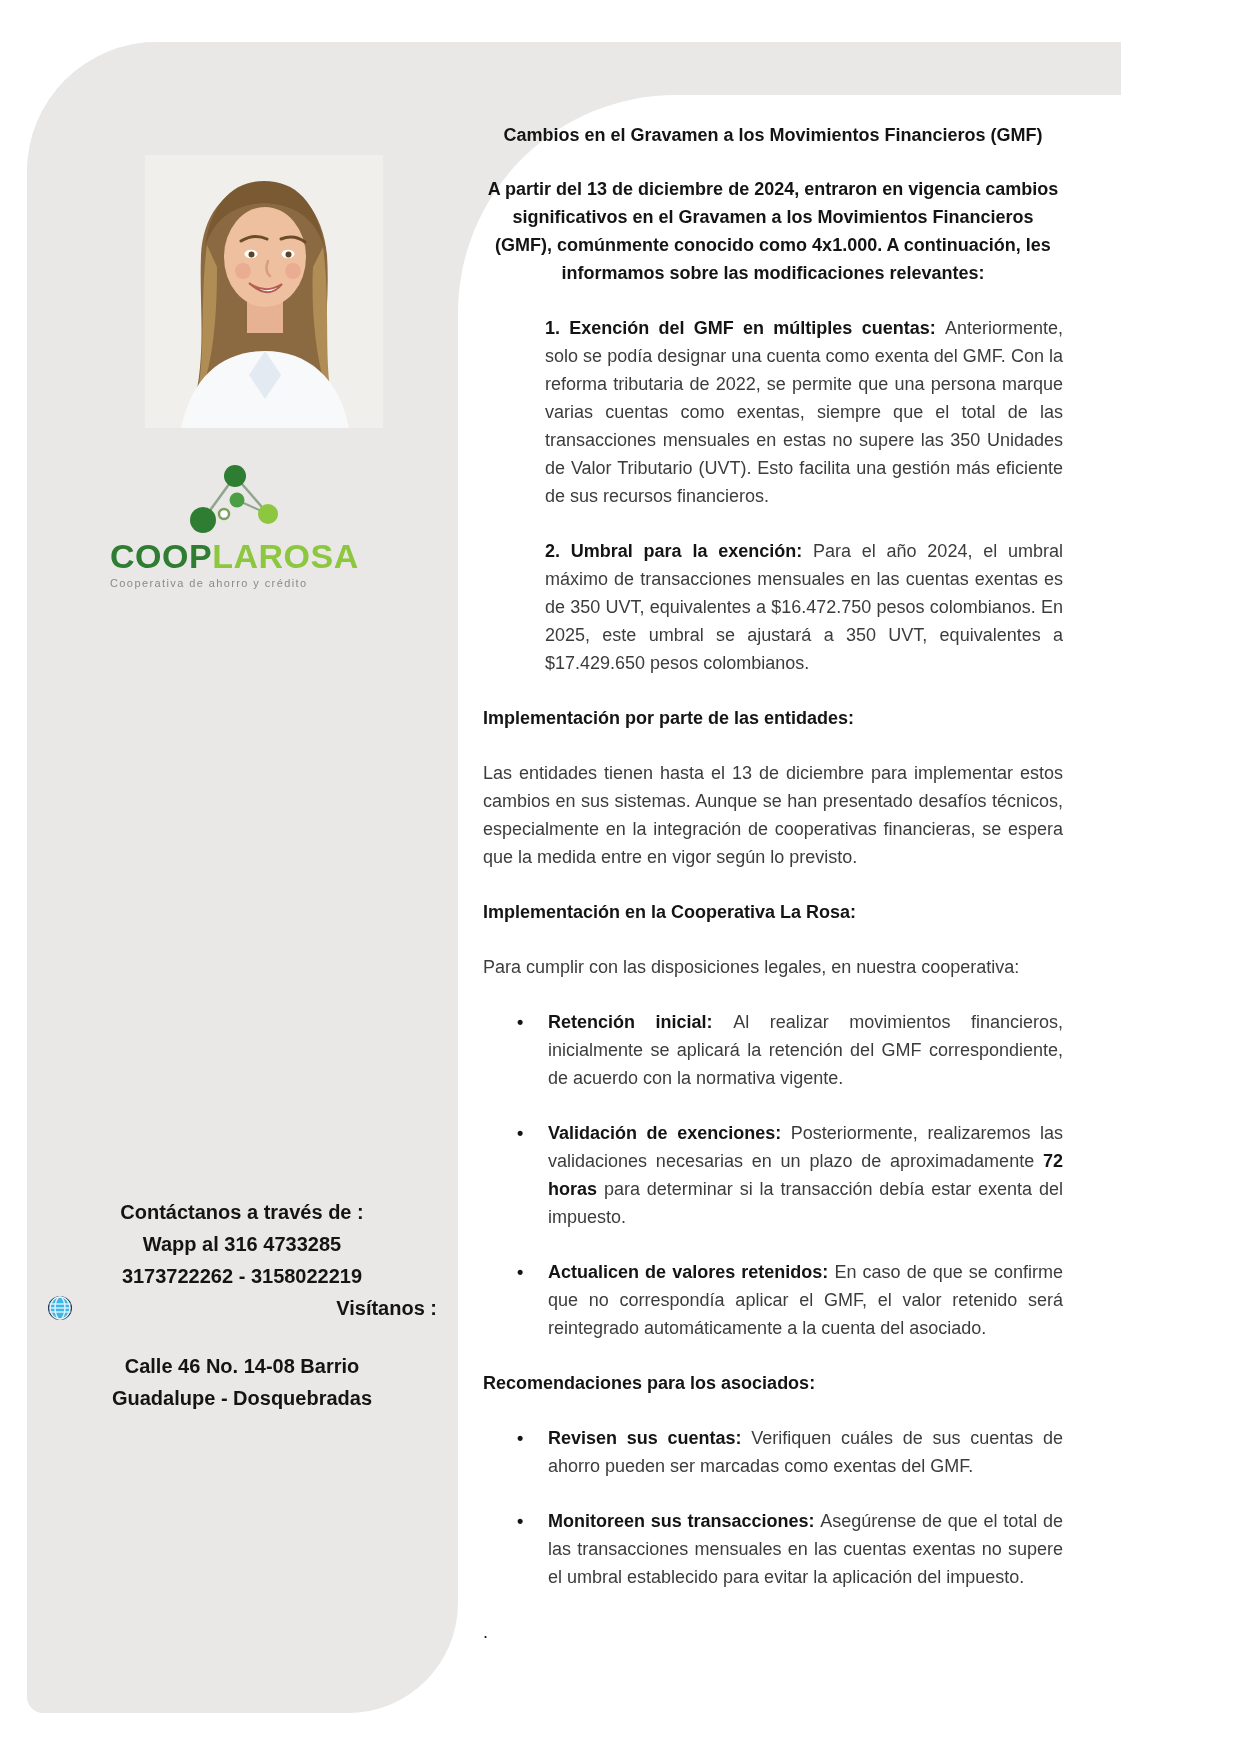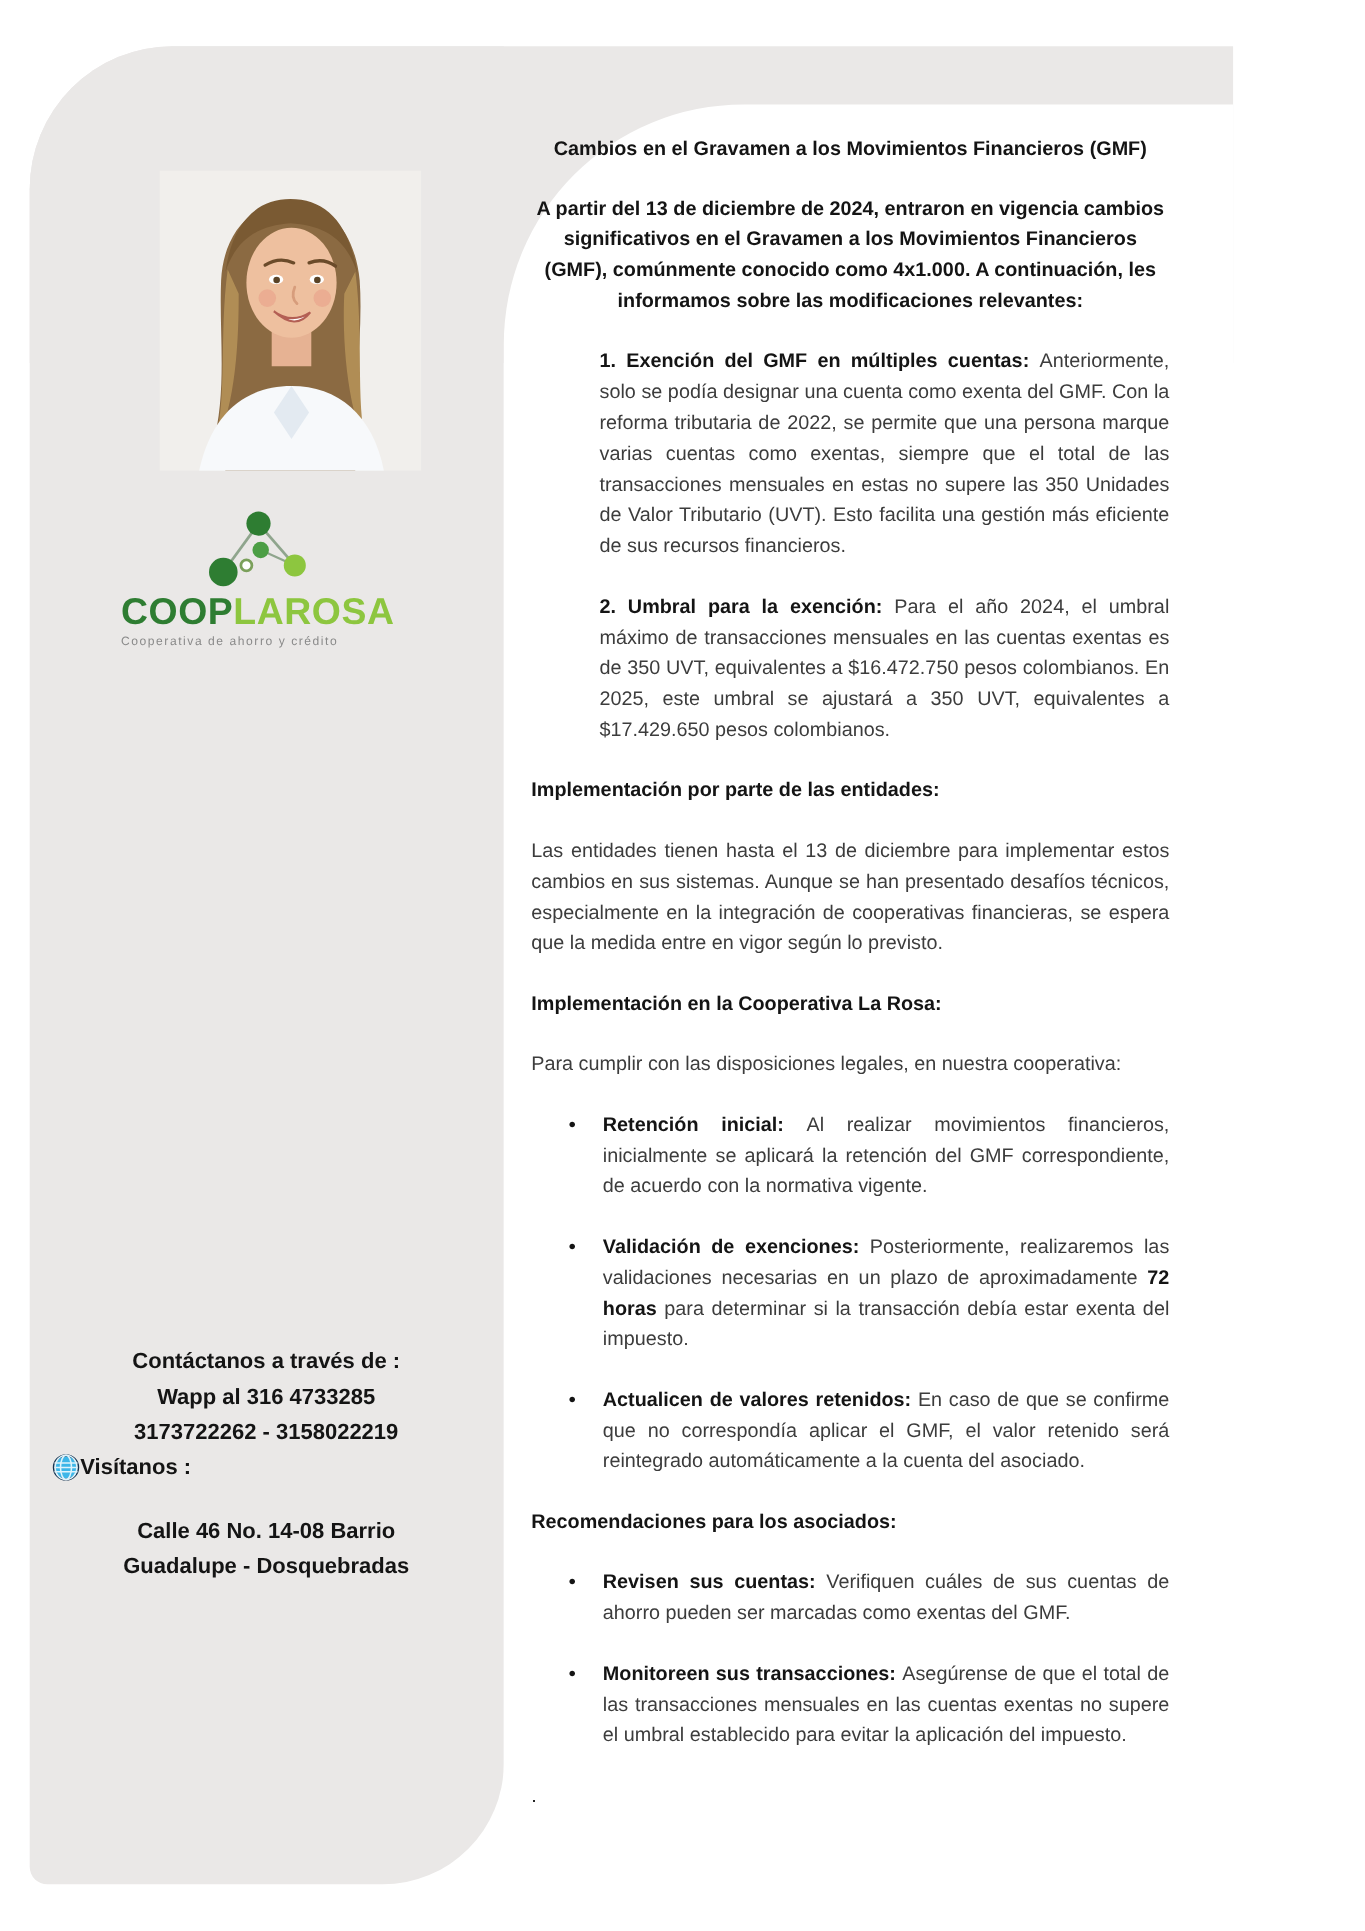--- a/index.html
+++ b/index.html
@@ -59,23 +59,23 @@
   .logo-text{
     font-size:34px;font-weight:800;letter-spacing:.5px;line-height:36px;margin-top:2px;
   }
   .logo-text .coop{color:var(--logo-dark-green,#2e7d32);}
   .logo-text .larosa{color:var(--logo-light-green,#8dc63f);}
   .logo-tagline{
     font-size:11px;letter-spacing:1.4px;color:var(--tagline-gray,#8a8a8a);margin-top:3px;
   }
   .contact{
     position:absolute;left:47px;top:1196px;width:390px;text-align:center;
-    color:var(--text-dark,#141414);font-size:20px;font-weight:bold;line-height:32px;margin-top:26px;
+    color:var(--text-dark,#141414);font-size:20px;font-weight:bold;line-height:32px;
   }
-  .visit-line{display:flex;align-items:center;justify-content:flex-start;gap:0;}
+  .visit-line{display:flex;align-items:center;justify-content:space-between;gap:0;}
   .address{margin-top:26px;}
 </style>
 </head>
 <body>
 
 <div class="page">
 
   <div class="top-band"></div>
   <div class="sidebar"></div>
 

